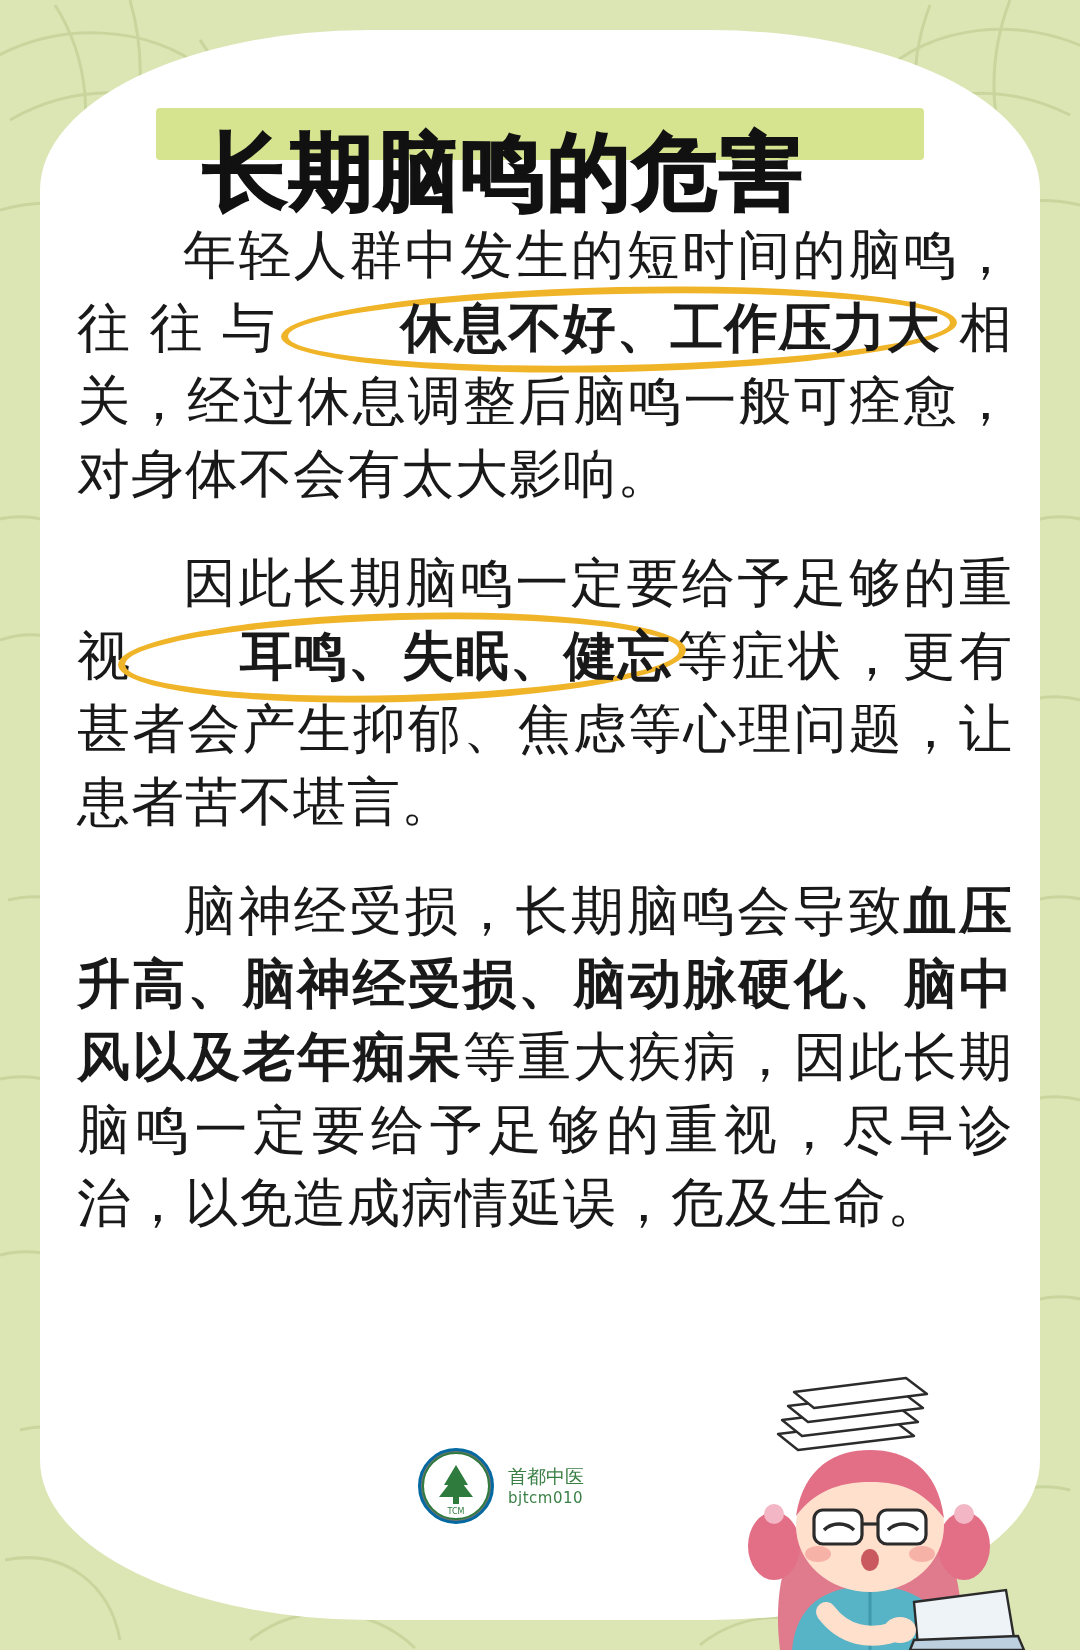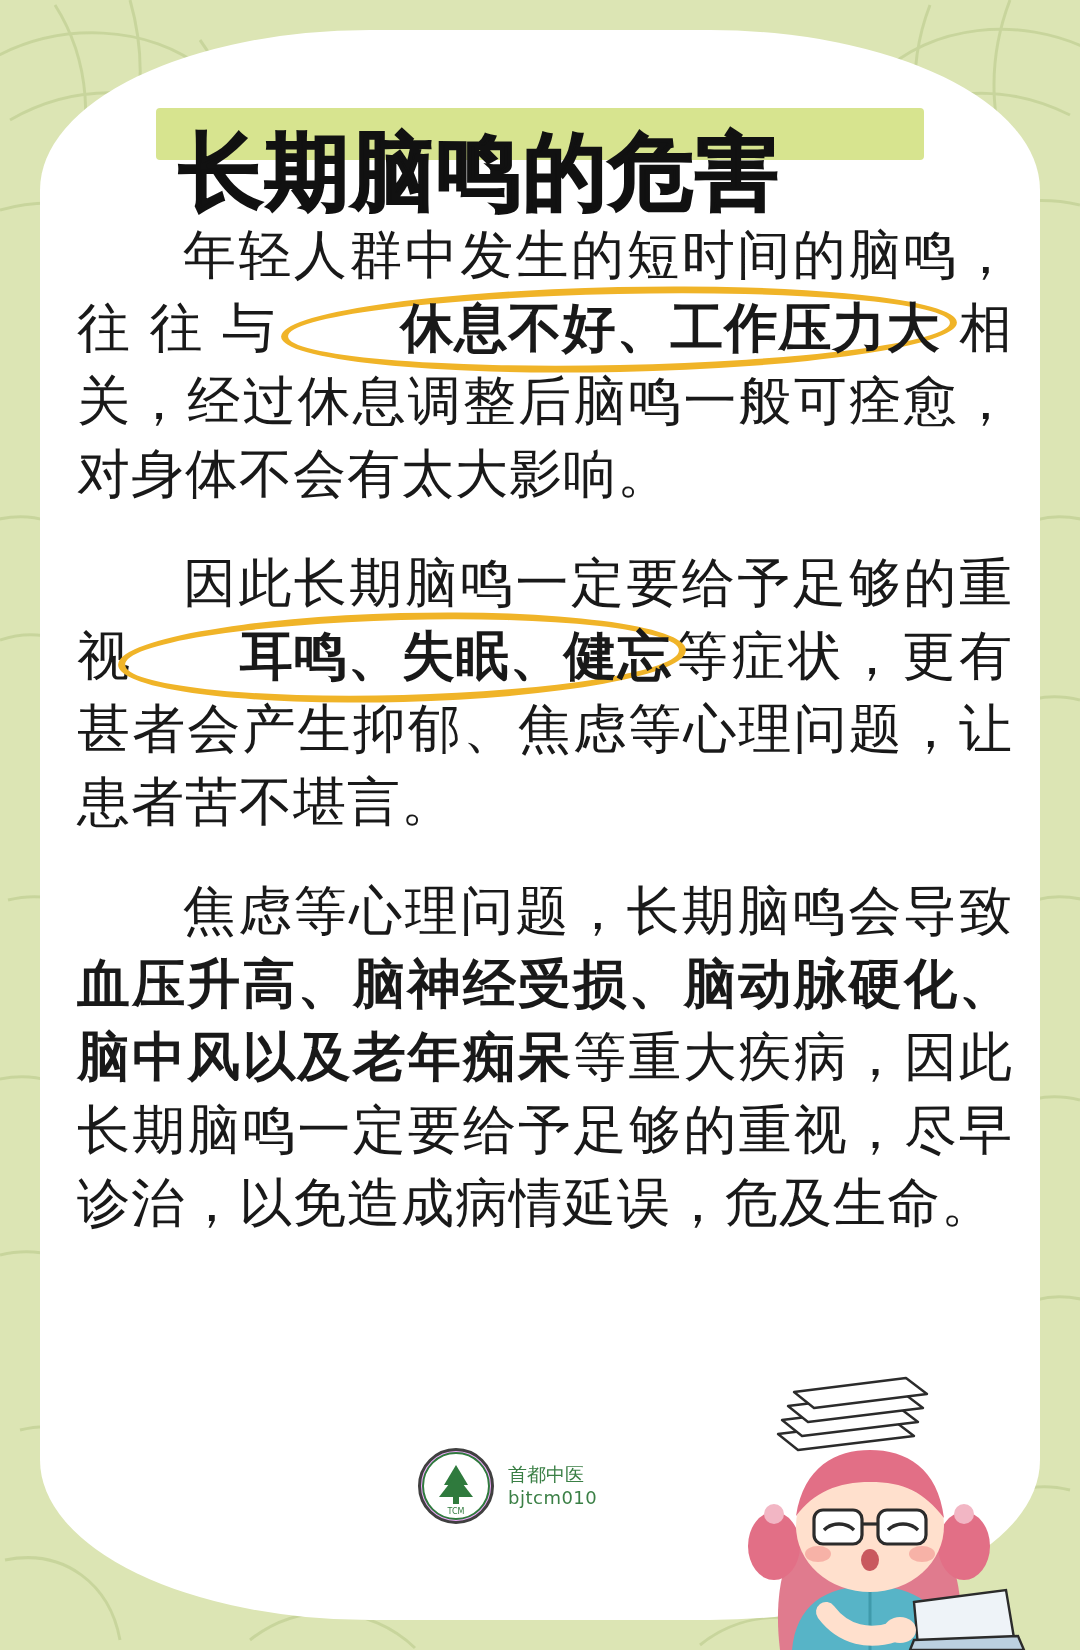--- a/index.html
+++ b/index.html
@@ -39,20 +39,21 @@
     box-shadow: 0 0 0 0 rgba(0,0,0,0);
   }
 
   
   #title-wrap {
     position: absolute;
     left: 0;
     top: 72px;
     width: 960px;
     text-align: center;
+    padding-left: 24px;
   }
   #title-hl {
     position: absolute;
     left: 156px;
     top: 108px;
     width: 768px;
     height: 52px;
     background: #d7e48f;
     border-radius: 4px;
   }
@@ -128,35 +129,35 @@
     left: 418px;
     top: 1448px;
     display: flex;
     align-items: center;
     gap: 14px;
   }
   #brand-logo {
     width: 70px;
     height: 70px;
     border-radius: 50%;
-    border: 3px solid #404040;
+    border: 3px solid #0369a1;
     position: relative;
     overflow: hidden;
-    background: #f0abfc;
+    background: #737373;
   }
   #brand-text {
     font-family: "DejaVu Sans", sans-serif;
     color: #3a7f45;
     line-height: 1.25;
   }
   #brand-text .l1 {
     font-size: 19px;
   }
   #brand-text .l2 {
-    font-size: 18px;
+    font-size: 15px;
     letter-spacing: .5px;
   }
 
   
   #illus {
     position: absolute;
     right: 42px;
     bottom: 0;
     width: 320px;
     height: 300px;
@@ -214,21 +215,21 @@
 
   <p class="para">
     <span>年轻人群中发生的短时间的脑鸣，往往与</span><span class="ellipse-wrap"><span class="ellipse e1"></span><span class="txt">休息不好、工作压力大</span></span><span>相关，经过休息调整后脑鸣一般可痊愈，对身体不会有太大影响。</span>
   </p>
 
   <p class="para">
     <span>因此长期脑鸣一定要给予足够的重视</span><span class="ellipse-wrap"><span class="ellipse e2"></span><span class="txt">耳鸣、失眠、健忘</span></span><span>等症状，更有甚者会产生抑郁、焦虑等心理问题，让患者苦不堪言。</span>
   </p>
 
   <p class="para">
-    <span>焦虑等心理问题，长期脑鸣会导致</span><span class="b">血压升高、脑神经受损、脑动脉硬化、脑中风以及老年痴呆</span><span>等重大疾病，因此长期脑鸣一定要给予足够的重视，尽早诊治，以免造成病情延误，危及生命。</span>
+    <span>脑神经受损，长期脑鸣会导致</span><span class="b">血压升高、脑神经受损、脑动脉硬化、脑中风以及老年痴呆</span><span>等重大疾病，因此长期脑鸣一定要给予足够的重视，尽早诊治，以免造成病情延误，危及生命。</span>
   </p>
 
 </div>
 
 <div id="brand">
   <div id="brand-logo">
     <svg viewBox="0 0 70 70" width="70" height="70">
       <circle cx="35" cy="35" r="33" fill="#ffffff" stroke="#2f7a3d" stroke-width="2"></circle>
       <path d="M35 14 L47 34 L23 34 Z" fill="#2f7a3d"></path>
       <path d="M35 24 L52 46 L18 46 Z" fill="#2f7a3d"></path>

